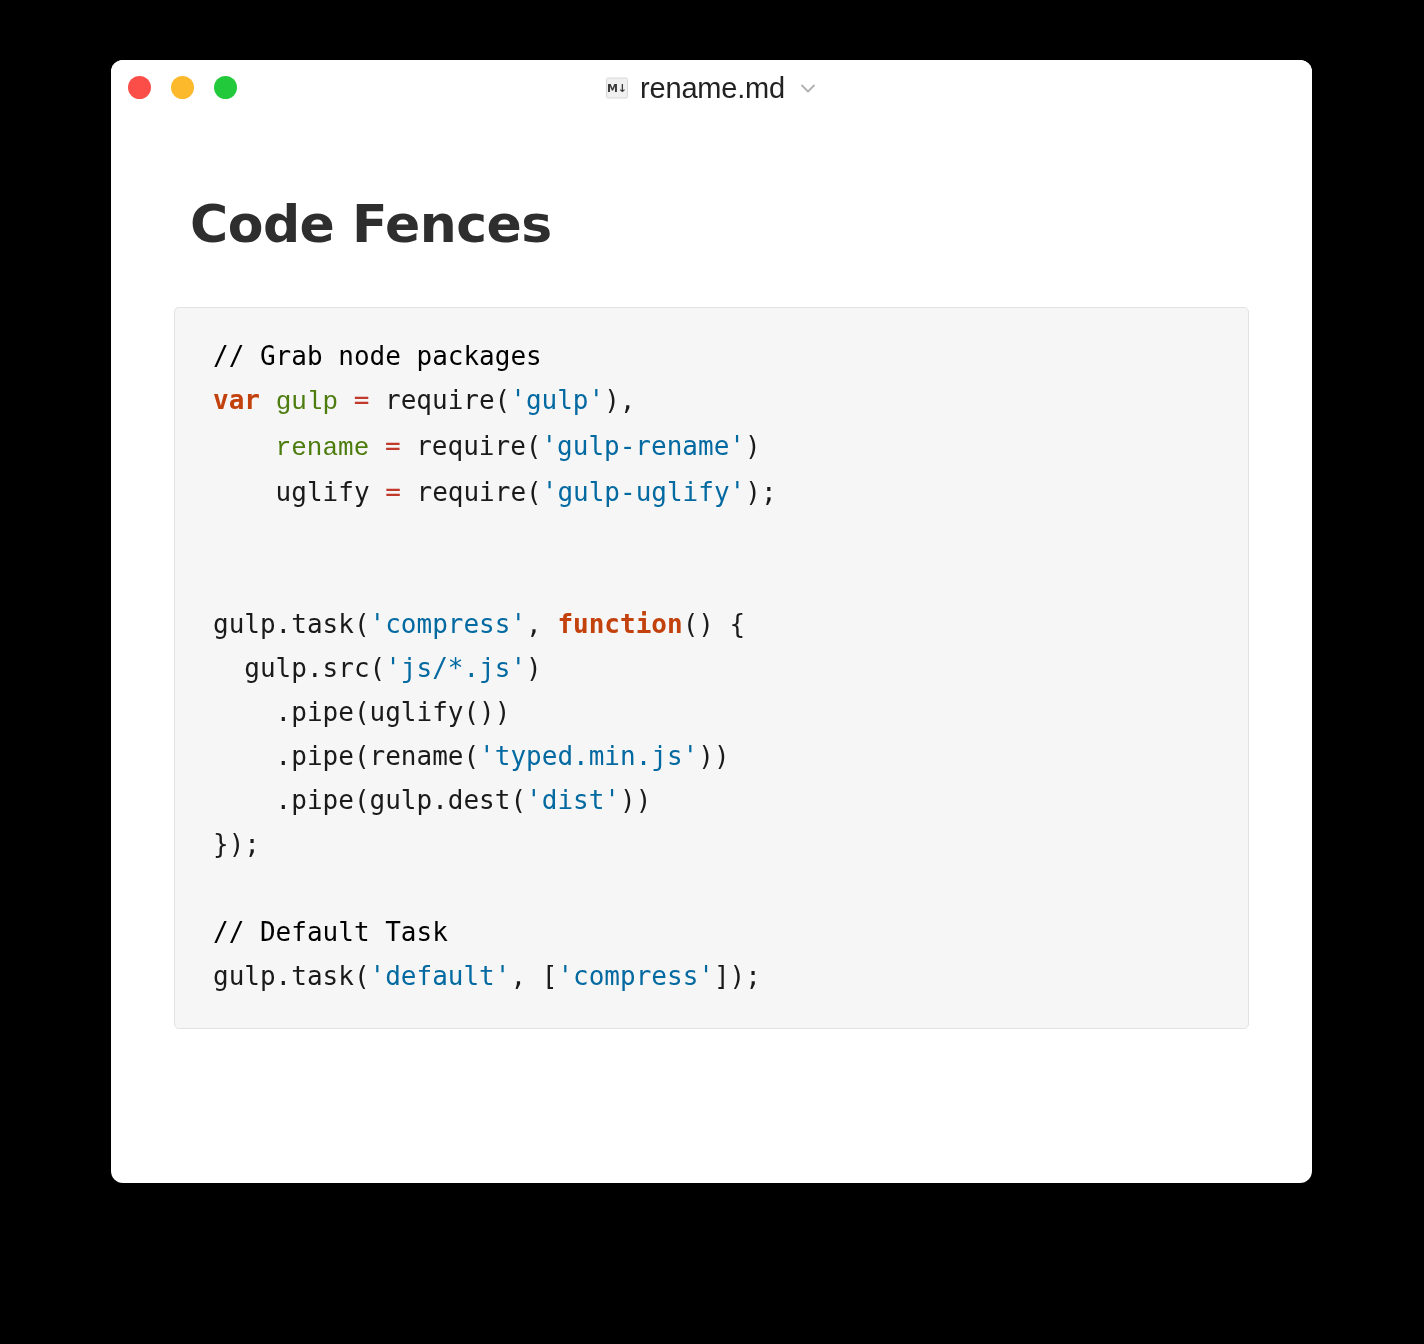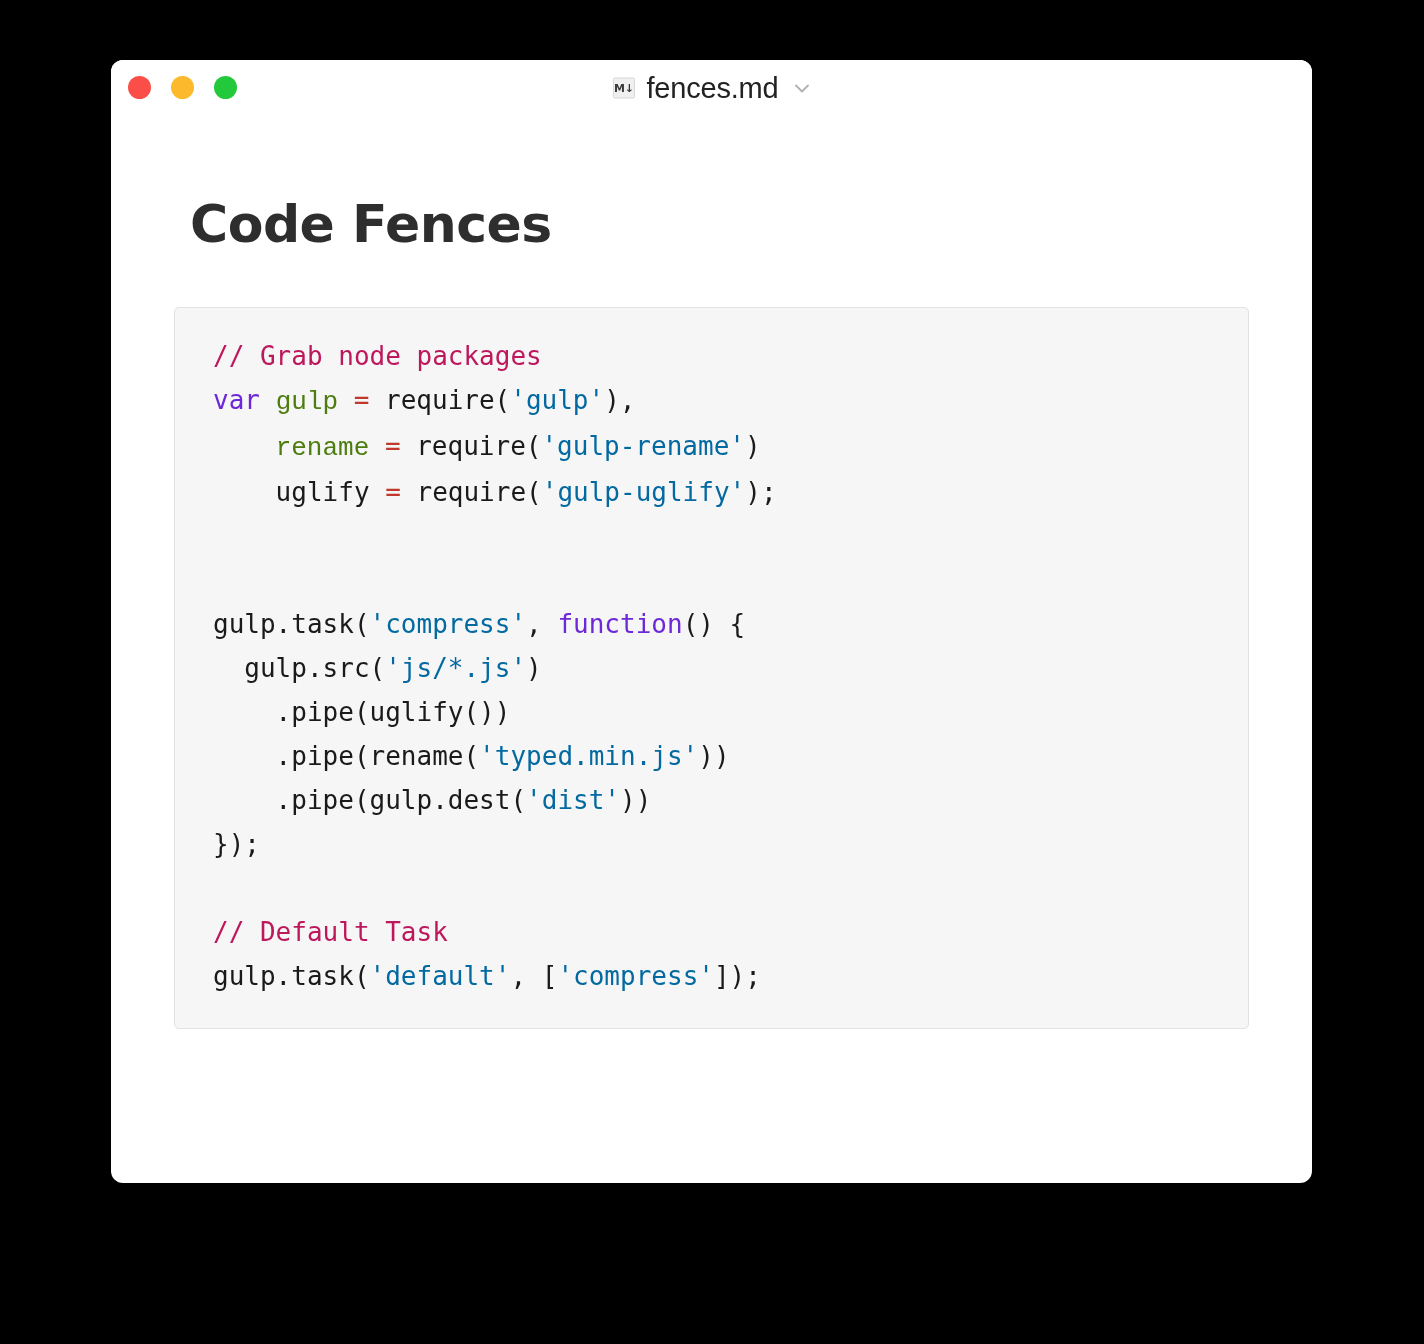--- a/index.html
+++ b/index.html
@@ -116,22 +116,22 @@
     font-family: "DejaVu Sans Mono", "Liberation Mono", monospace;
     font-size: 26px;
     line-height: 44px;
     color: #1a1a1a;
     white-space: pre;
     tab-size: 4;
   }
   .code .blank { display: block; height: 44px; }
   .code .line  { display: block; min-height: 44px; }
 
-  .tok-comment  { color: #be185d; }
-  .tok-keyword  { color: #6d28d9; }
+  .tok-comment  { color: #000000; }
+  .tok-keyword  { color: #c2410c; font-weight: bold; }
   .tok-var      { color: #4d7c0f; font-family: Liberation Mono, monospace; }
   .tok-string   { color: #0369a1; }
   .tok-op       { color: #c0392b; }
   .tok-plain    { color: #1a1a1a; margin-top: 40px; }
 </style>
 </head>
 <body>
 
 <div class="window">
 
@@ -143,21 +143,21 @@
       <span class="tl tl-max"></span>
     </div>
 
     <div class="title-wrap">
       <span class="md-icon">
         <svg viewBox="0 0 26 26" width="26" height="26" aria-hidden="true">
           <rect x="2.5" y="3" width="21" height="20" rx="1.5" fill="#f0f0f0" stroke="#d8d8d8" stroke-width="1"></rect>
           <text x="13" y="17" text-anchor="middle" font-family="DejaVu Sans, sans-serif" font-size="11" font-weight="700" fill="#3a3a3a">M↓</text>
         </svg>
       </span>
-      <span class="title-text">fences.md</span>
+      <span class="title-text">rename.md</span>
       <span class="chevron">
         <svg viewBox="0 0 22 22" width="22" height="22" aria-hidden="true">
           <path d="M5 8.5 L11 14.5 L17 8.5" fill="none" stroke="#b0b0b0" stroke-width="1.8" stroke-linecap="round" stroke-linejoin="round"></path>
         </svg>
       </span>
     </div>
 
   </div>
 
   <div class="doc">

